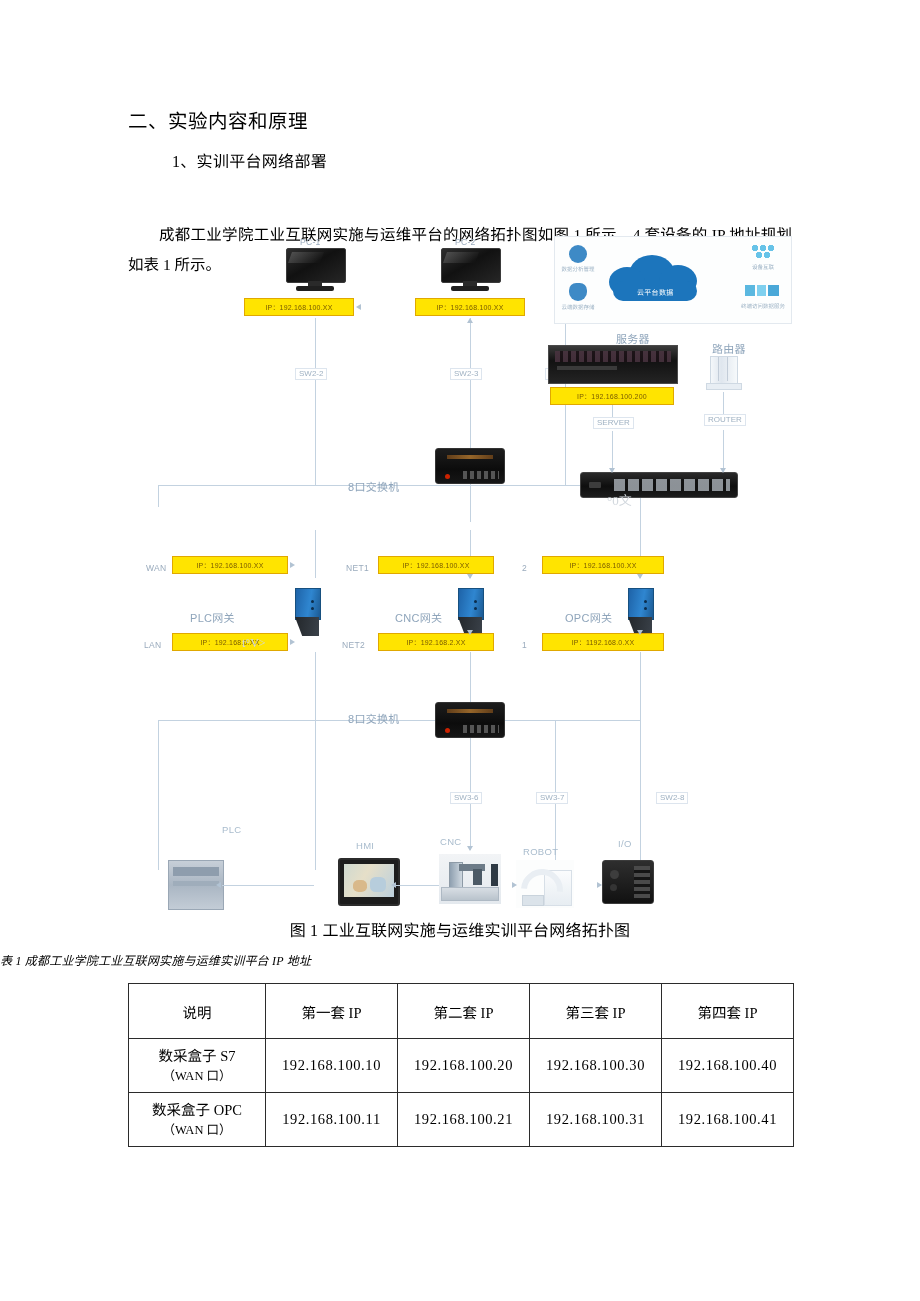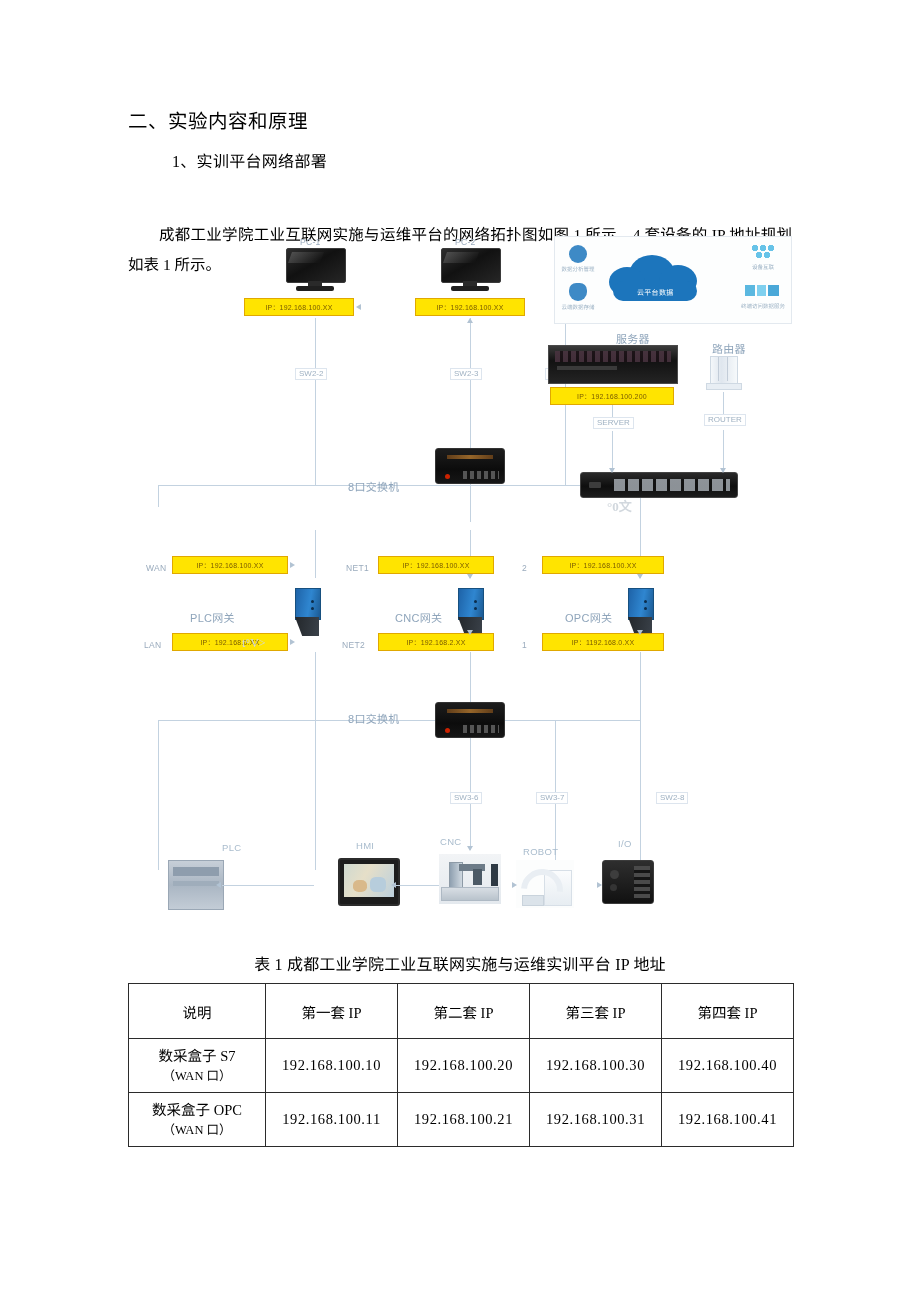--- a/index.html
+++ b/index.html
@@ -54,23 +54,24 @@
     left: 0; top: 917px;
     width: 920px;
     text-align: center;
     font-size: 16px;
     letter-spacing: 0.2px;
   }
   .tbl-caption {
     position: absolute;
     left: 0; top: 951px;
     width: 920px;
-    text-align: center;
-    font-size: 16px;
+    text-align: left;
+    font-size: 12px;
     letter-spacing: 0.2px;
+    font-style: italic;
   }
 
   
   .ip-table {
     position: absolute;
     left: 128px; top: 983px;
     width: 665px;
     border-collapse: collapse;
     table-layout: fixed;
   }
@@ -549,21 +550,21 @@
       <div class="mini-ic" style="left:14px; top:46px; border-radius:40% 40% 50% 50%;"></div>
       <div class="mini-cap" style="left:2px; top:66px; width:42px;">云端数据存储</div>
 
       <div class="grid-ic" style="left:196px; top:7px;"></div>
       <div class="mini-cap" style="left:186px; top:26px; width:44px;">设备互联</div>
 
       <div class="pcgrp-ic" style="left:190px; top:48px;"></div>
       <div class="mini-cap" style="left:180px; top:65px; width:56px;">终端访问数据服务</div>
     </div>
 
-    <div class="ghost" style="left:457px; top:256px;font-weight:bold;">°0文</div>
+    <div class="ghost" style="left:457px; top:250px;">°0文</div>
 
     <div class="line v" style="left:165px; top:290px; height:48px;"></div>
     <div class="line v" style="left:320px; top:290px; height:48px;"></div>
     <div class="line v" style="left:490px; top:290px; height:48px;"></div>
 
     <div class="lbl" style="left:-4px; top:323px;">WAN</div>
     <div class="ipbox" style="left:22px; top:316px; width:116px;">IP：192.168.100.XX</div>
     <div class="arrow right" style="left:140px; top:322px;"></div>
     <div class="lbl cn" style="left:40px; top:369px;">PLC网关</div>
     <div class="gw" style="left:145px; top:348px;">
@@ -622,21 +623,21 @@
     <div class="line v" style="left:8px;   top:480px; height:150px;"></div>
     <div class="line v" style="left:165px; top:480px; height:150px;"></div>
     <div class="line v" style="left:320px; top:498px; height:112px;"></div>
     <div class="line v" style="left:405px; top:480px; height:140px;"></div>
     <div class="line v" style="left:490px; top:480px; height:148px;"></div>
 
     <div class="edge-lbl" style="left:300px; top:552px;">SW3-6</div>
     <div class="edge-lbl" style="left:386px; top:552px;">SW3-7</div>
     <div class="edge-lbl" style="left:470px; top:552px;margin-left:36px;">SW2-8</div>
 
-    <div class="lbl dev" style="left:38px; top:602px;padding-left:34px;">PLC</div>
+    <div class="lbl dev" style="left:38px; top:584px;padding-left:34px;">PLC</div>
     <div class="plc" style="left:18px; top:620px;">
       <div class="band"></div>
       <div class="band2"></div>
     </div>
     <div class="line h" style="left:72px; top:645px; width:92px;"></div>
     <div class="arrow left" style="left:66px; top:642px;"></div>
 
     <div class="lbl dev" style="left:206px; top:600px;">HMI</div>
     <div class="hmi" style="left:188px; top:618px;">
       <div class="disp">
@@ -668,20 +669,21 @@
     <div class="lbl dev" style="left:468px; top:598px;">I/O</div>
     <div class="iomod" style="left:452px; top:620px;">
       <div class="knob"></div>
       <div class="knob2"></div>
       <div class="fins"></div>
     </div>
     <div class="arrow right" style="left:447px; top:642px;"></div>
 
   </div>
 
+  <div class="fig-caption">图 1 工业互联网实施与运维实训平台网络拓扑图</div>
   <div class="tbl-caption">表 1 成都工业学院工业互联网实施与运维实训平台 IP 地址</div>
 
   <table class="ip-table">
     <colgroup>
       <col style="width:137px">
       <col style="width:132px">
       <col style="width:132px">
       <col style="width:132px">
       <col style="width:132px">
     </colgroup>

